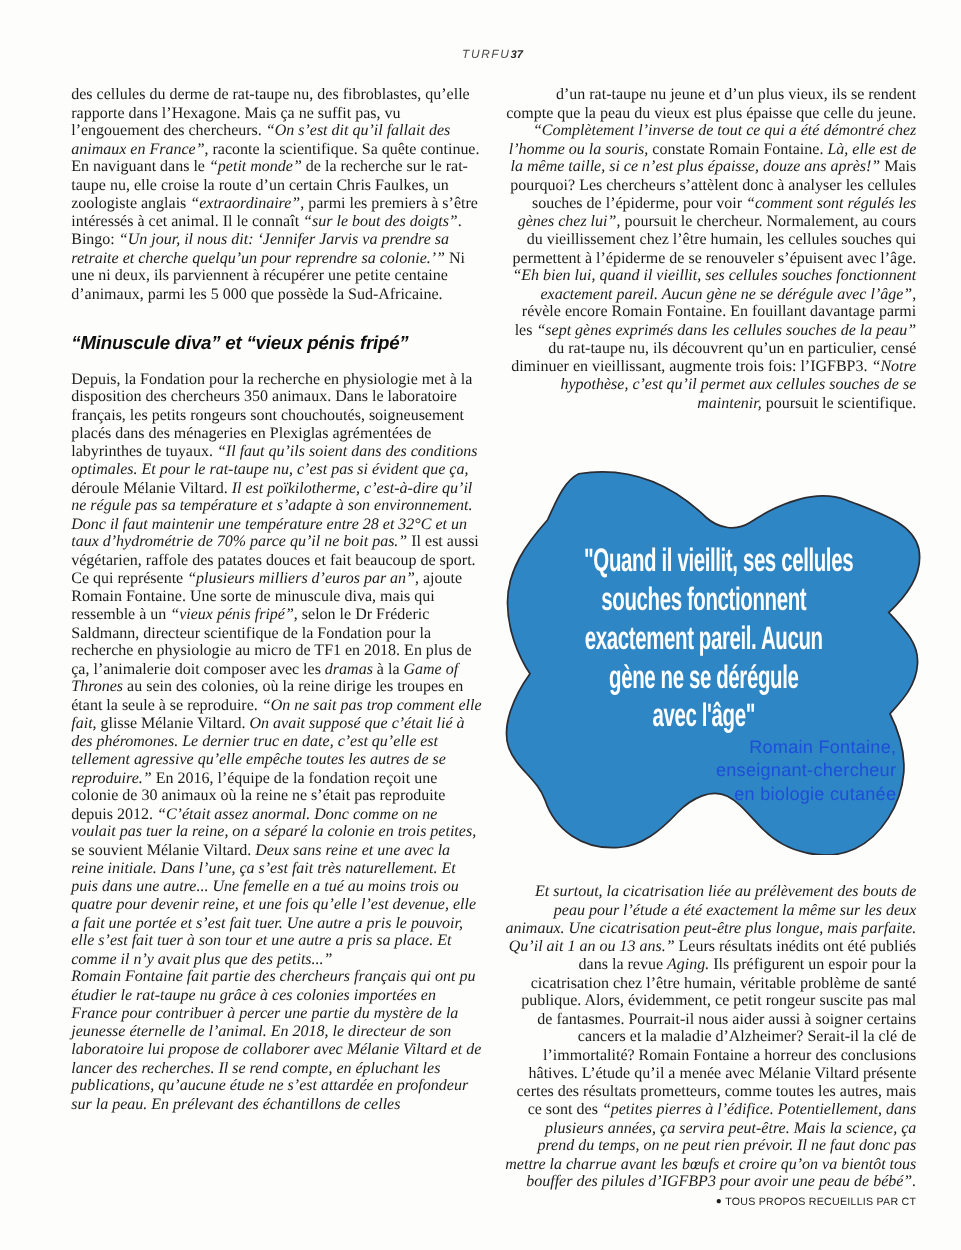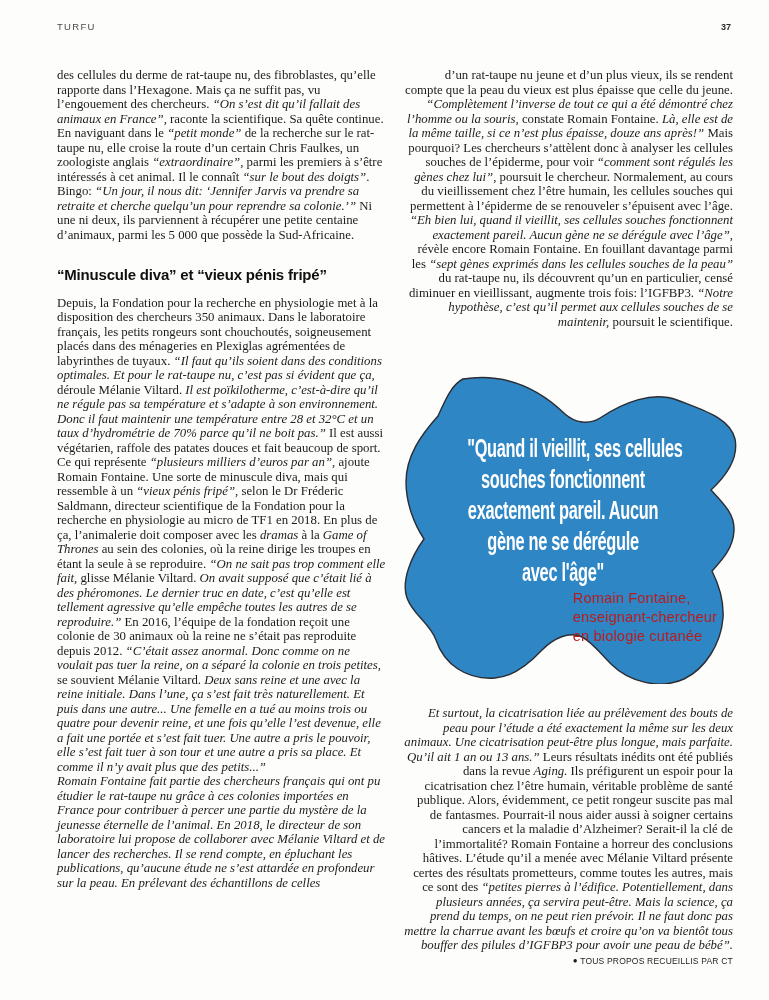--- a/index.html
+++ b/index.html
@@ -3,61 +3,62 @@
 <meta charset="utf-8">
 <style>
   html,body{margin:0;padding:0;background:#d9d9d9;}
   .page{
     position:relative;width:769px;height:1000px;margin:0 auto;
     background:#fdfdfb;overflow:hidden;
     font-family:"Liberation Serif",serif;color:#1c1c1c;
   }
   
   .page-header{
-    position:absolute;top:21px;left:57px;right:38px;
-    display:flex;justify-content:space-between;align-items:baseline;
+    position:absolute;top:38px;left:57px;right:38px;
+    display:flex;justify-content:center;align-items:baseline;
     font-family:"Liberation Sans",sans-serif;
+    font-style:italic;
   }
   .brand{font-size:9.5px;letter-spacing:1.3px;color:#4a4a4a;}
   .pageno{font-size:9px;font-weight:bold;color:#2a2a2a;}
   
   .col{
     position:absolute;top:68px;width:329px;
     font-size:12.8px;line-height:14.5px;
     text-align:left;hyphens:none;
   }
   .col-left{left:57px;}
   .col-right{left:404px;text-align:right;}
   .col p{margin:0;}
   .it{font-style:italic;}
   h2.heading{
     font-family:"Liberation Sans",sans-serif;
     font-size:15px;font-weight:bold;letter-spacing:-0.2px;
-    color:#101010;margin:26px 0 13px 0;
+    color:#101010;margin:26px 0 13px 0;font-style:italic;
   }
   .para-gap{margin-top:15px;font-style:italic;}
   .rc-para2{position:absolute;top:638px;left:0;width:329px;}
   .endnote{
     font-family:"Liberation Sans",sans-serif;
     font-size:8.5px;letter-spacing:0.2px;color:#1c1c1c;white-space:nowrap;margin-left:20px;
   }
   .bullet{font-size:8px;position:relative;top:-1px;}
   
   .blob{position:absolute;left:403px;top:376px;width:344px;height:308px;}
   .blob svg{position:absolute;left:0;top:0;width:100%;height:100%;}
   .quote-lines{
     position:absolute;top:57px;left:8px;width:304px;text-align:center;
     font-family:"Liberation Sans",sans-serif;font-weight:bold;
     color:#ffffff;font-size:26px;line-height:31px;
   }
   .quote-lines>div{white-space:nowrap;transform:scaleX(0.63);transform-origin:50% 50%;letter-spacing:-0.5px;}
   .quote-attr{
-    position:absolute;top:213px;right:30px;
+    position:absolute;top:213px;right:30px;text-align:right;
     font-family:"Liberation Sans",sans-serif;
-    font-size:14.5px;line-height:19px;color:#b91c1c;letter-spacing:0.2px;
+    font-size:14.5px;line-height:19px;color:#1d4ed8;letter-spacing:0.2px;
   }
 </style>
 </head>
 <body>
 
 <div class="page">
 
   <div class="page-header">
     <span class="brand">TURFU</span>
     <span class="pageno">37</span>

